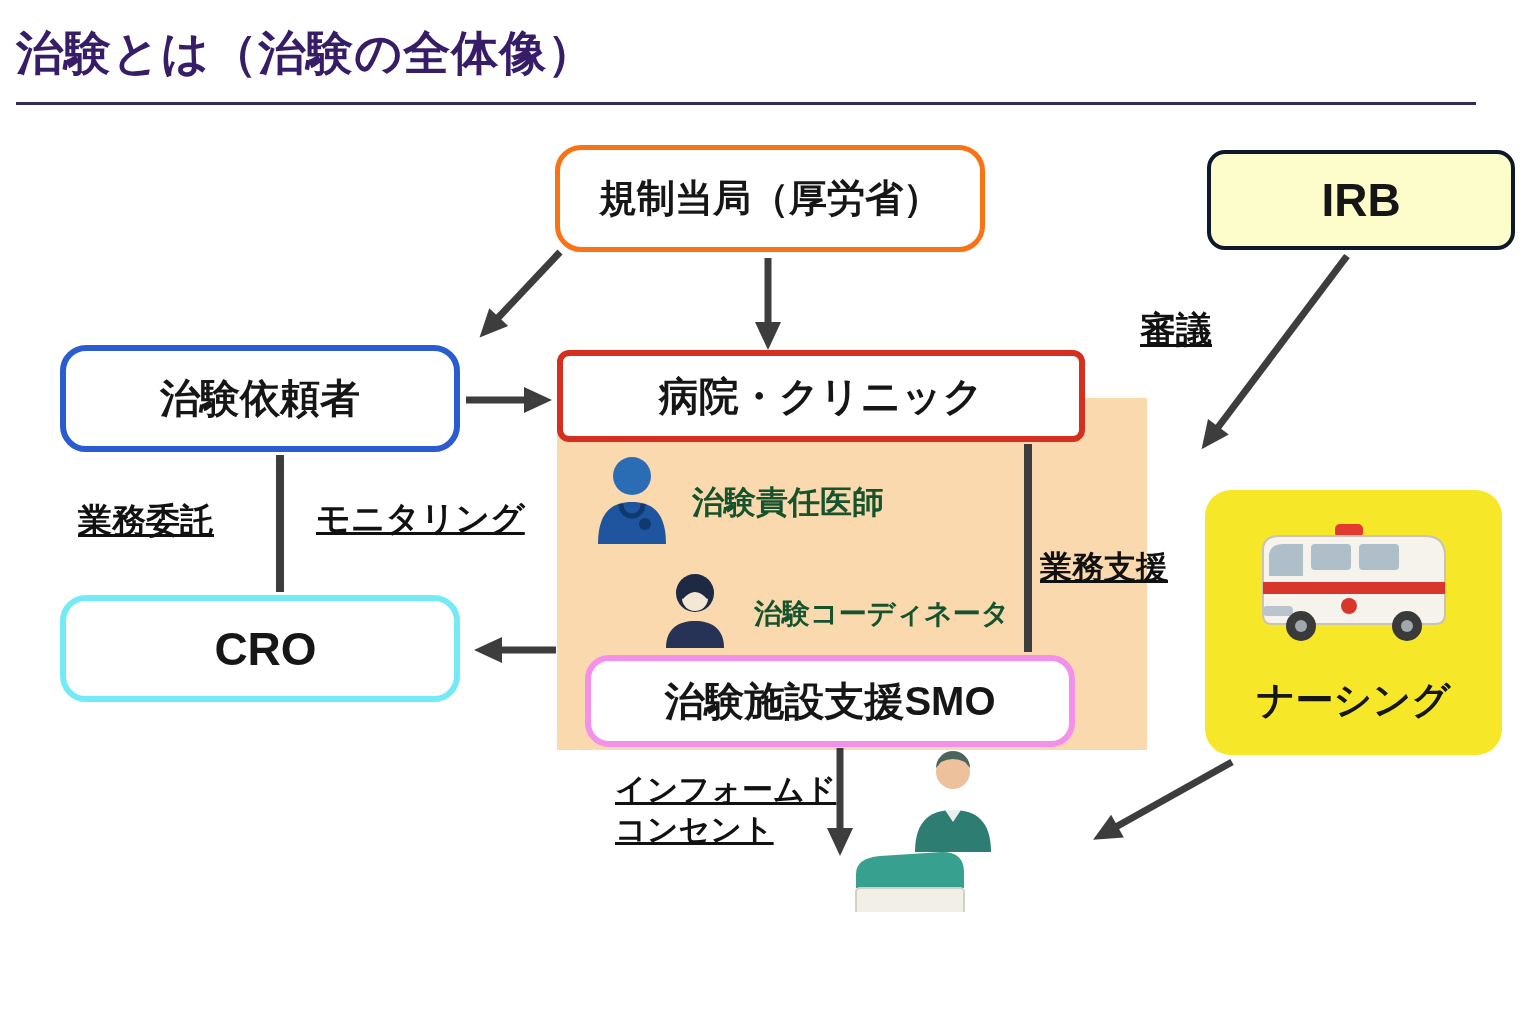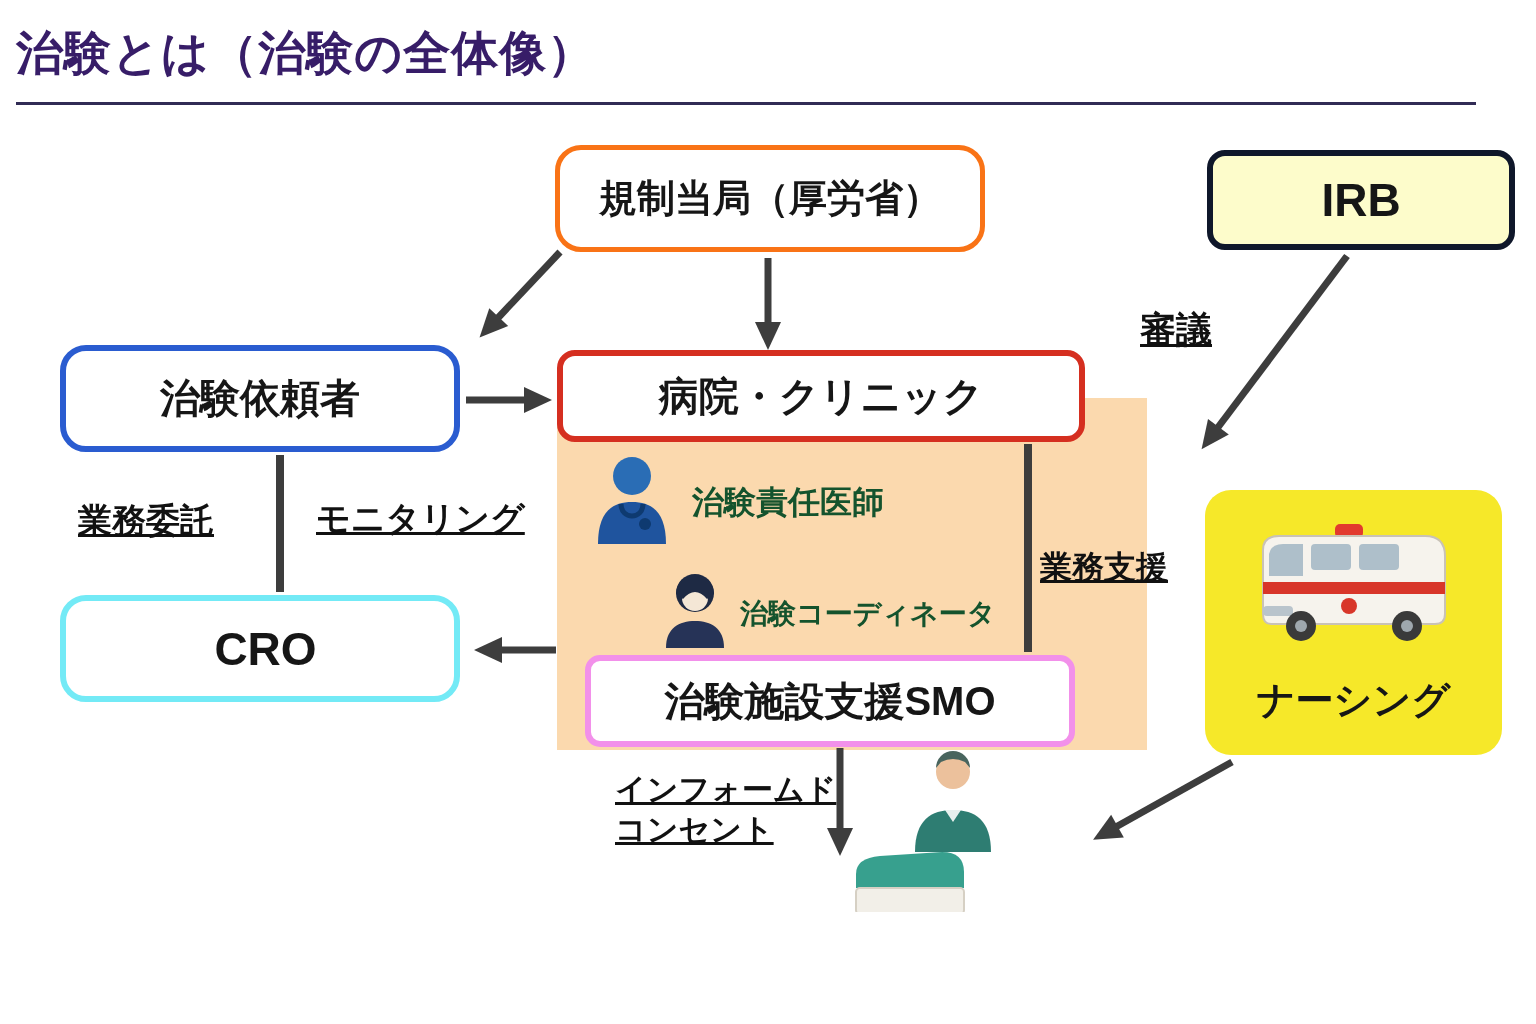--- a/index.html
+++ b/index.html
@@ -9,31 +9,31 @@
 
   .title { position:absolute; left:16px; top:22px; font-size:47px; font-weight:800; color:#371d68; letter-spacing:1px; white-space:nowrap; }
   .title-underline { position:absolute; left:16px; top:102px; width:1460px; height:3px; background:#312b55; }
 
   .site-area { position:absolute; left:557px; top:398px; width:590px; height:352px; background:#fbd9ae; z-index:1; }
 
   .arrows { position:absolute; left:0; top:0; width:1536px; height:1024px; z-index:2; }
 
   .node { position:absolute; display:flex; align-items:center; justify-content:center; background:#ffffff; font-weight:800; color:#161616; text-align:center; z-index:3; }
   .regulator { left:555px; top:145px; width:430px; height:107px; border:5px solid #f97316; border-radius:26px; font-size:38px; }
-  .irb { left:1207px; top:150px; width:308px; height:100px; border:6px solid #0f172a; border-radius:18px; background:#fdfccb; font-size:46px; }
+  .irb { left:1207px; top:150px; width:308px; height:100px; border:4px solid #0f172a; border-radius:18px; background:#fdfccb; font-size:46px; }
   .sponsor { left:60px; top:345px; width:400px; height:107px; border:6px solid #2a5cd0; border-radius:26px; font-size:40px; }
-  .hospital { left:557px; top:350px; width:528px; height:92px; border:6px solid #d52f20; border-radius:18px; font-size:40px; }
-  .smo { left:585px; top:655px; width:490px; height:92px; border:6px solid #f290ea; border-radius:15px; font-size:40px; }
+  .hospital { left:557px; top:350px; width:528px; height:92px; border:6px solid #d52f20; border-radius:12px; font-size:40px; }
+  .smo { left:585px; top:655px; width:490px; height:92px; border:6px solid #f290ea; border-radius:24px; font-size:40px; }
   .cro { left:60px; top:595px; width:400px; height:107px; border:6px solid #73eaf6; border-radius:26px; font-size:46px;padding-left:11px; }
   .nursing { left:1205px; top:490px; width:297px; height:265px; background:#f6e829; border-radius:26px; flex-direction:column; justify-content:flex-start; padding-top:20px; font-size:38px; }
   .nursing .nursing-label { margin-top:6px; }
 
   .role-row { position:absolute; display:flex; align-items:center; z-index:2; font-weight:800; color:#14532d;font-family:Liberation Mono, monospace; }
   .doctor-row { left:592px; top:452px; gap:20px; font-size:32px; }
-  .coordinator-row { left:662px; top:572px; gap:12px; font-size:28px; }
+  .coordinator-row { left:662px; top:572px; gap:26px; font-size:28px; }
 
   .edge-label { position:absolute; font-weight:800; color:#111111; z-index:4; white-space:nowrap;text-decoration:underline; }
   .lbl-review { left:1140px; top:306px; font-size:36px; }
   .lbl-op-support { left:1040px; top:546px; font-size:32px; }
   .lbl-outsourcing { left:78px; top:498px; font-size:34px; }
   .lbl-monitoring { left:316px; top:496px; font-size:34px; }
   .lbl-informed { left:615px; top:770px; font-size:31px; line-height:1.3; }
   .lbl-patient { left:848px; top:952px; width:130px; text-align:center; font-size:40px; }
 
   .icon-abs { position:absolute; }

